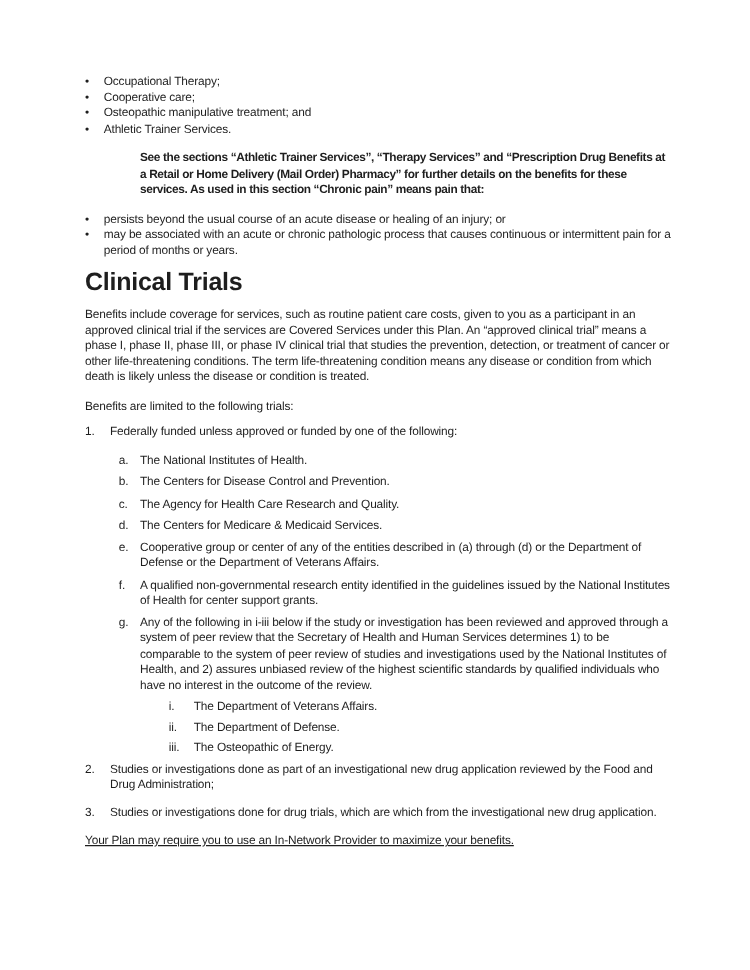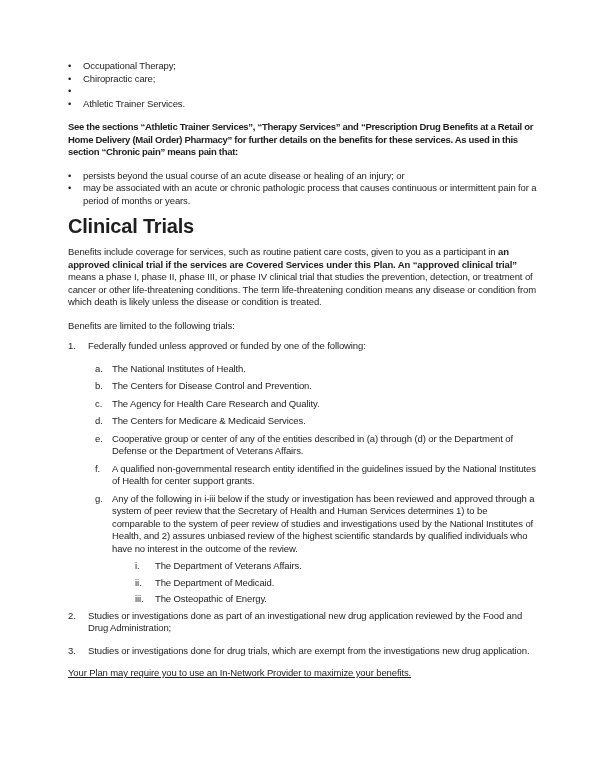--- a/index.html
+++ b/index.html
@@ -9,22 +9,22 @@
     width:600px; height:776px;
     background:#ffffff;
     font-family:"Liberation Sans","DejaVu Sans",sans-serif;
     font-size:9.5px; line-height:12.5px;
     letter-spacing:-0.12px;
     color:#1e1e1e;
     overflow:hidden;
   }
   .content { position:absolute; left:68px; top:60px; width:470px; }
   .para { margin-bottom:11px; }
-  .bold { font-weight:bold; }
-  .see-para { font-weight:bold; letter-spacing:-0.3px; }
+  .bold { font-weight:normal; }
+  .see-para { font-weight:bold; letter-spacing:-0.3px;margin-left:44px; }
   .limits-para { margin-bottom:8px; }
   .bullet-list { margin-bottom:11px; }
   .li { display:flex; }
   .li .marker { flex:0 0 15px; }
   .heading {
     font-size:20px; line-height:19px; font-weight:bold;
     letter-spacing:-0.2px;
     margin:0 0 10px 0;
   }
   .bullets2 { margin-bottom:10px; }
@@ -46,24 +46,25 @@
 <div class="page">
   <div class="content">
 
     <div class="bullet-list">
       <div class="li">
         <span class="marker">•</span>
         <span class="li-text">Occupational Therapy;</span>
       </div>
       <div class="li">
         <span class="marker">•</span>
-        <span class="li-text">Chiropractic care;</span>
+        <span class="li-text">Cooperative care;</span>
       </div>
       <div class="li">
         <span class="marker">•</span>
+        <span class="li-text">Osteopathic manipulative treatment; and</span>
       </div>
       <div class="li">
         <span class="marker">•</span>
         <span class="li-text">Athletic Trainer Services.</span>
       </div>
     </div>
 
     <p class="para see-para">See the sections “Athletic Trainer Services”, “Therapy Services” and “Prescription Drug Benefits at a Retail or Home Delivery (Mail Order) Pharmacy” for further details on the benefits for these services.  As used in this section “Chronic pain” means pain that:</p>
 
     <div class="bullet-list bullets2">
@@ -118,34 +119,34 @@
         <span class="marker">g.</span>
         <span class="li-text">Any of the following in i-iii below if the study or investigation has been reviewed and approved through a system of peer review that the Secretary of Health and Human Services determines 1) to be comparable to the system of peer review of studies and investigations used by the National Institutes of Health, and 2) assures unbiased review of the highest scientific standards by qualified individuals who have no interest in the outcome of the review.</span>
       </div>
 
       <div class="li li3">
         <span class="marker">i.</span>
         <span class="li-text">The Department of Veterans Affairs.</span>
       </div>
       <div class="li li3">
         <span class="marker">ii.</span>
-        <span class="li-text">The Department of Medicaid.</span>
+        <span class="li-text">The Department of Defense.</span>
       </div>
       <div class="li li3">
         <span class="marker">iii.</span>
         <span class="li-text">The Osteopathic of Energy.</span>
       </div>
 
       <div class="li li1">
         <span class="marker">2.</span>
         <span class="li-text">Studies or investigations done as part of an investigational new drug application reviewed by the Food and Drug Administration;</span>
       </div>
       <div class="li li1">
         <span class="marker">3.</span>
-        <span class="li-text">Studies or investigations done for drug trials, which are exempt from the investigations new drug application.</span>
+        <span class="li-text">Studies or investigations done for drug trials, which are which from the investigational new drug application.</span>
       </div>
 
     </div>
 
     <p class="para closing">Your Plan may require you to use an In-Network Provider to maximize your benefits.</p>
 
   </div>
 
 </div>
 

